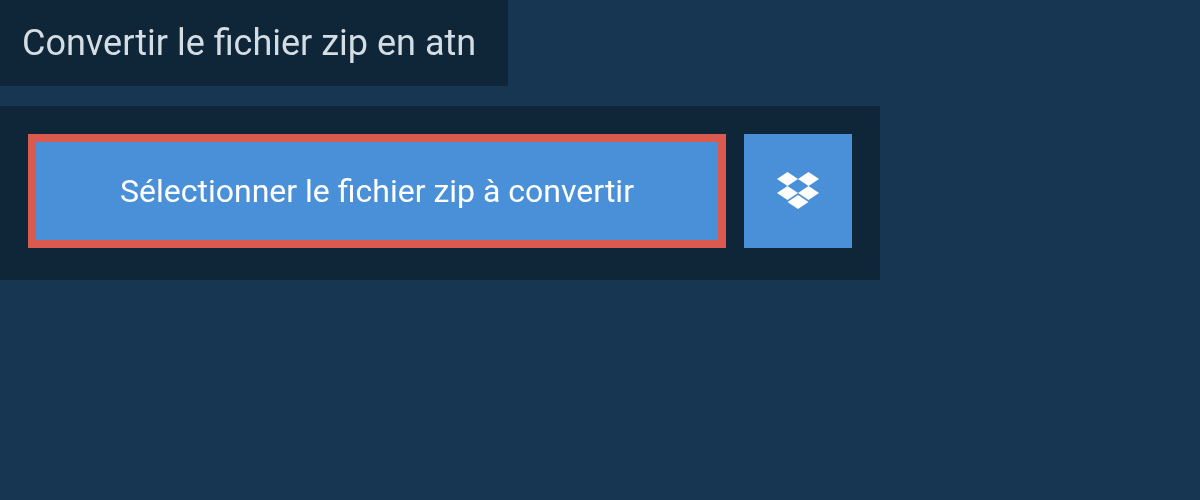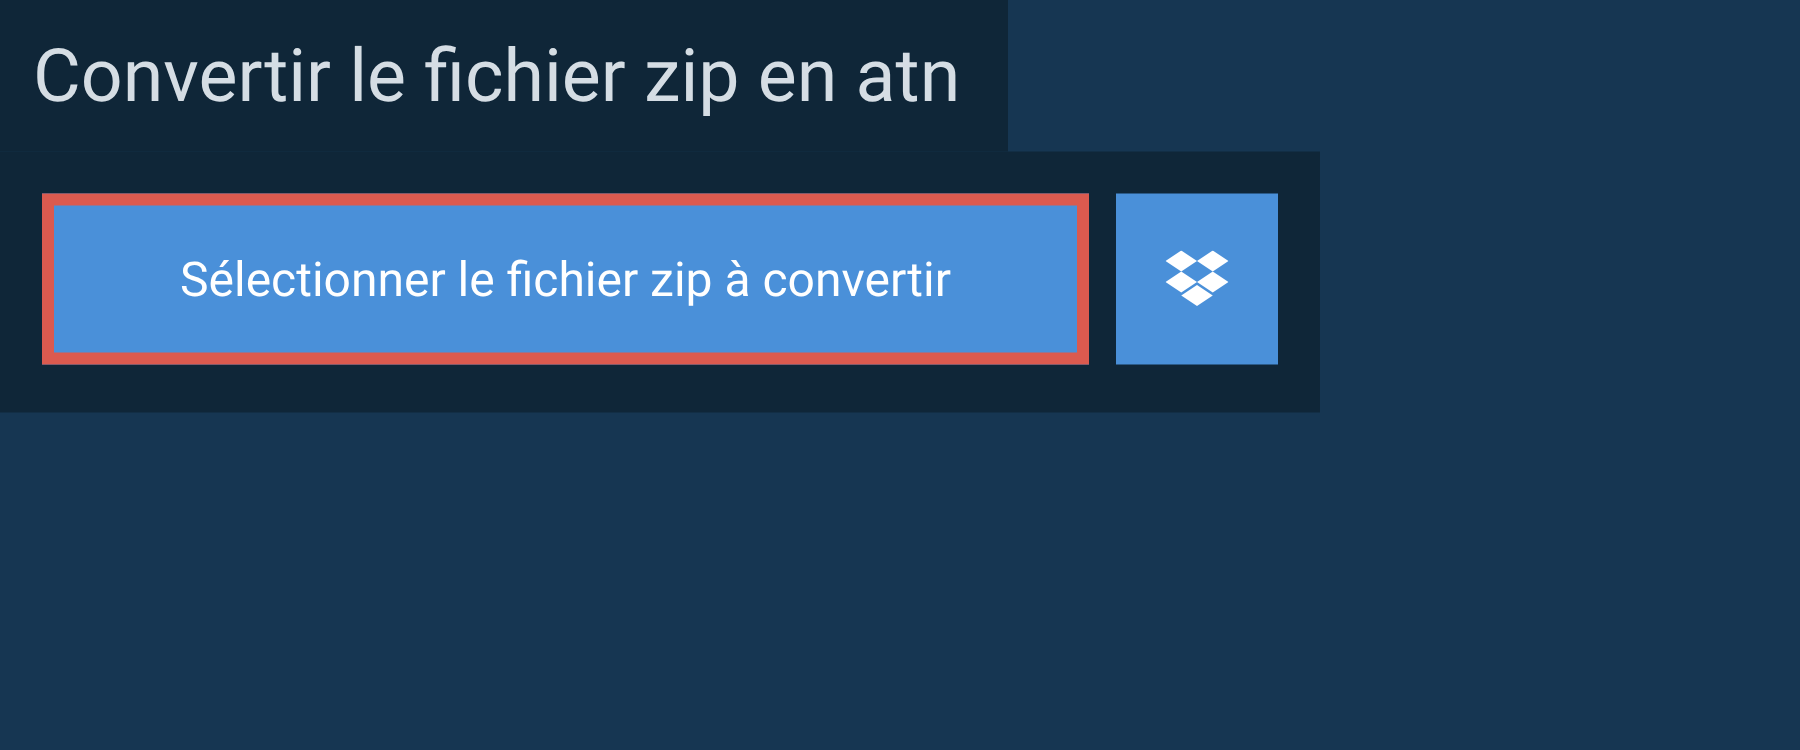--- a/index.html
+++ b/index.html
@@ -18,26 +18,27 @@
       padding: 0;
     }
     .title-tab {
       display: inline-block;
       background-color: #0f2638;
       padding: 22px 32px 22px 22px;
       margin: 0;
     }
     .title-text {
       color: #d5dde4;
-      font-size: 49px;
+      font-size: 36px;
       font-weight: 400;
     }
     .panel {
       background-color: #0f2638;
       padding: 28px 28px 32px 28px;
+      margin-top: 20px;
       display: flex;
       gap: 18px;
       width: 880px;
       margin-left: 0;
     }
     .select-button {
       flex: 1;
       background-color: #4a90d9;
       border: 8px solid #db5a4f;
       color: #ffffff;

